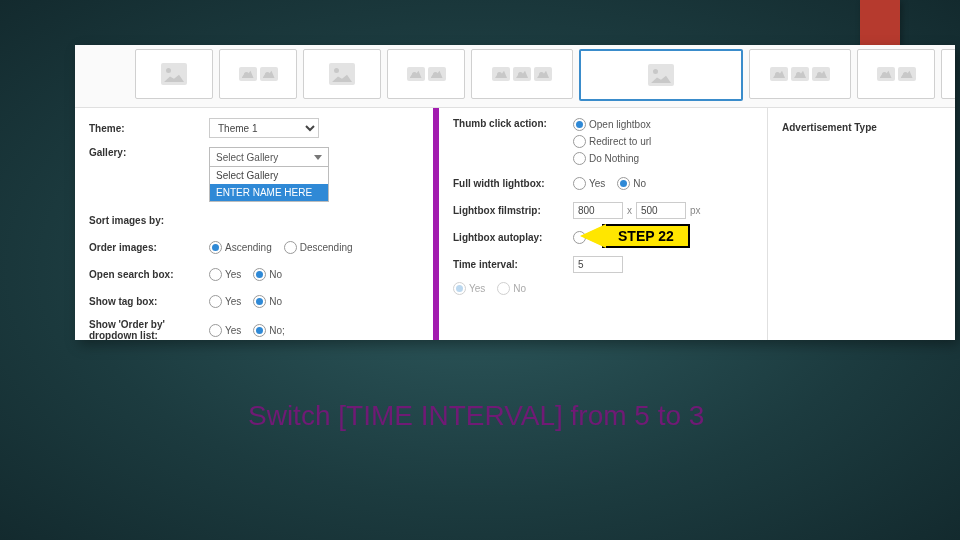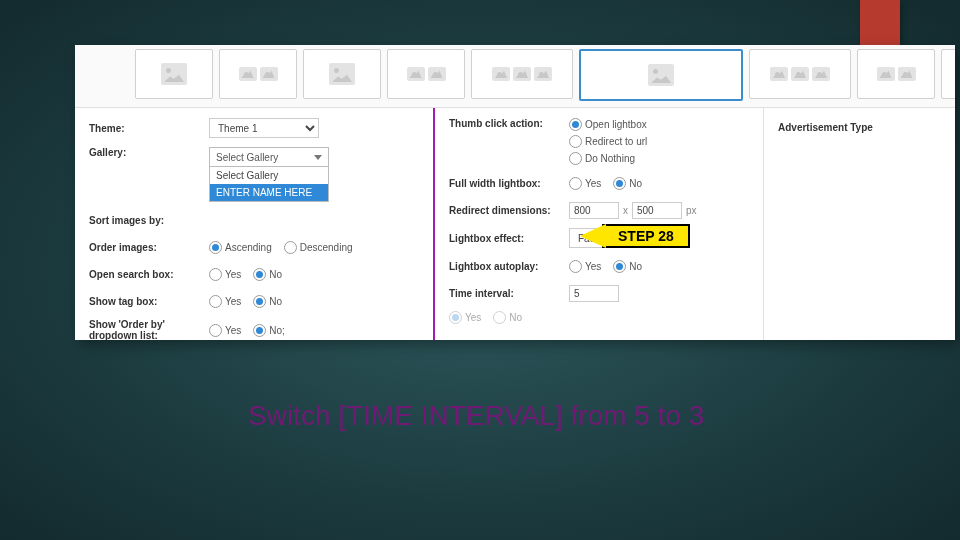--- a/index.html
+++ b/index.html
@@ -84,21 +84,21 @@
 
   
   .cols {
     display: flex;
     height: calc(100% - 60px);
   }
   .col {
     padding: 10px 14px;
   }
   .col1 { flex: 0 0 330px; }
-  .col2 { flex: 0 0 300px; border-left: 2px solid #a21caf; border-right: 1px solid #e0e0e0; }
+  .col2 { flex: 0 0 300px; border-left: 6px solid #a21caf; border-right: 1px solid #e0e0e0; }
   .col3 { flex: 1; }
   .row {
     display: flex;
     align-items: center;
     margin-bottom: 9px;
     min-height: 18px;
   }
   .row.tall { min-height: 26px; }
   .lbl {
     flex: 0 0 120px;
@@ -396,35 +396,29 @@
                 <span>Yes</span>
               </span>
             <span class="radio">
                 <span class="radio-dot on"></span>
                 <span>No</span>
               </span>
           </div>
         </div>
 
         <div class="row">
-          <span class="lbl">Redirect dimensions:</span>
+          <span class="lbl">Lightbox filmstrip:</span>
           <div class="ctrl">
             <input type="text" class="tiny" value="800" style="">
             <span class="num-unit">x</span>
             <input type="text" class="tiny" value="500" style="">
             <span class="num-unit">px</span>
           </div>
         </div>
 
-        <div class="row">
-          <span class="lbl">Lightbox effect:</span>
-          <div class="ctrl">
-              <select><option>Fade</option></select>
-            </div>
-        </div>
 
         <div class="row">
           <span class="lbl">Lightbox autoplay:</span>
           <div class="ctrl">
             <span class="radio">
                 <span class="radio-dot"></span>
                 <span>Yes</span>
               </span>
             <span class="radio">
                 <span class="radio-dot on"></span>
@@ -463,16 +457,16 @@
 
     </div>
   </div>
 </div>
 
 <div class="callout">
   <div style="position:relative;">
     <div class="arrow-border"></div>
     <div class="arrow-left"></div>
   </div>
-  <div class="step-box">STEP 28</div>
+  <div class="step-box">STEP 22</div>
 </div>
 
 <div class="caption">Switch [TIME INTERVAL] from 5 to 3</div>
 
 </body></html>

